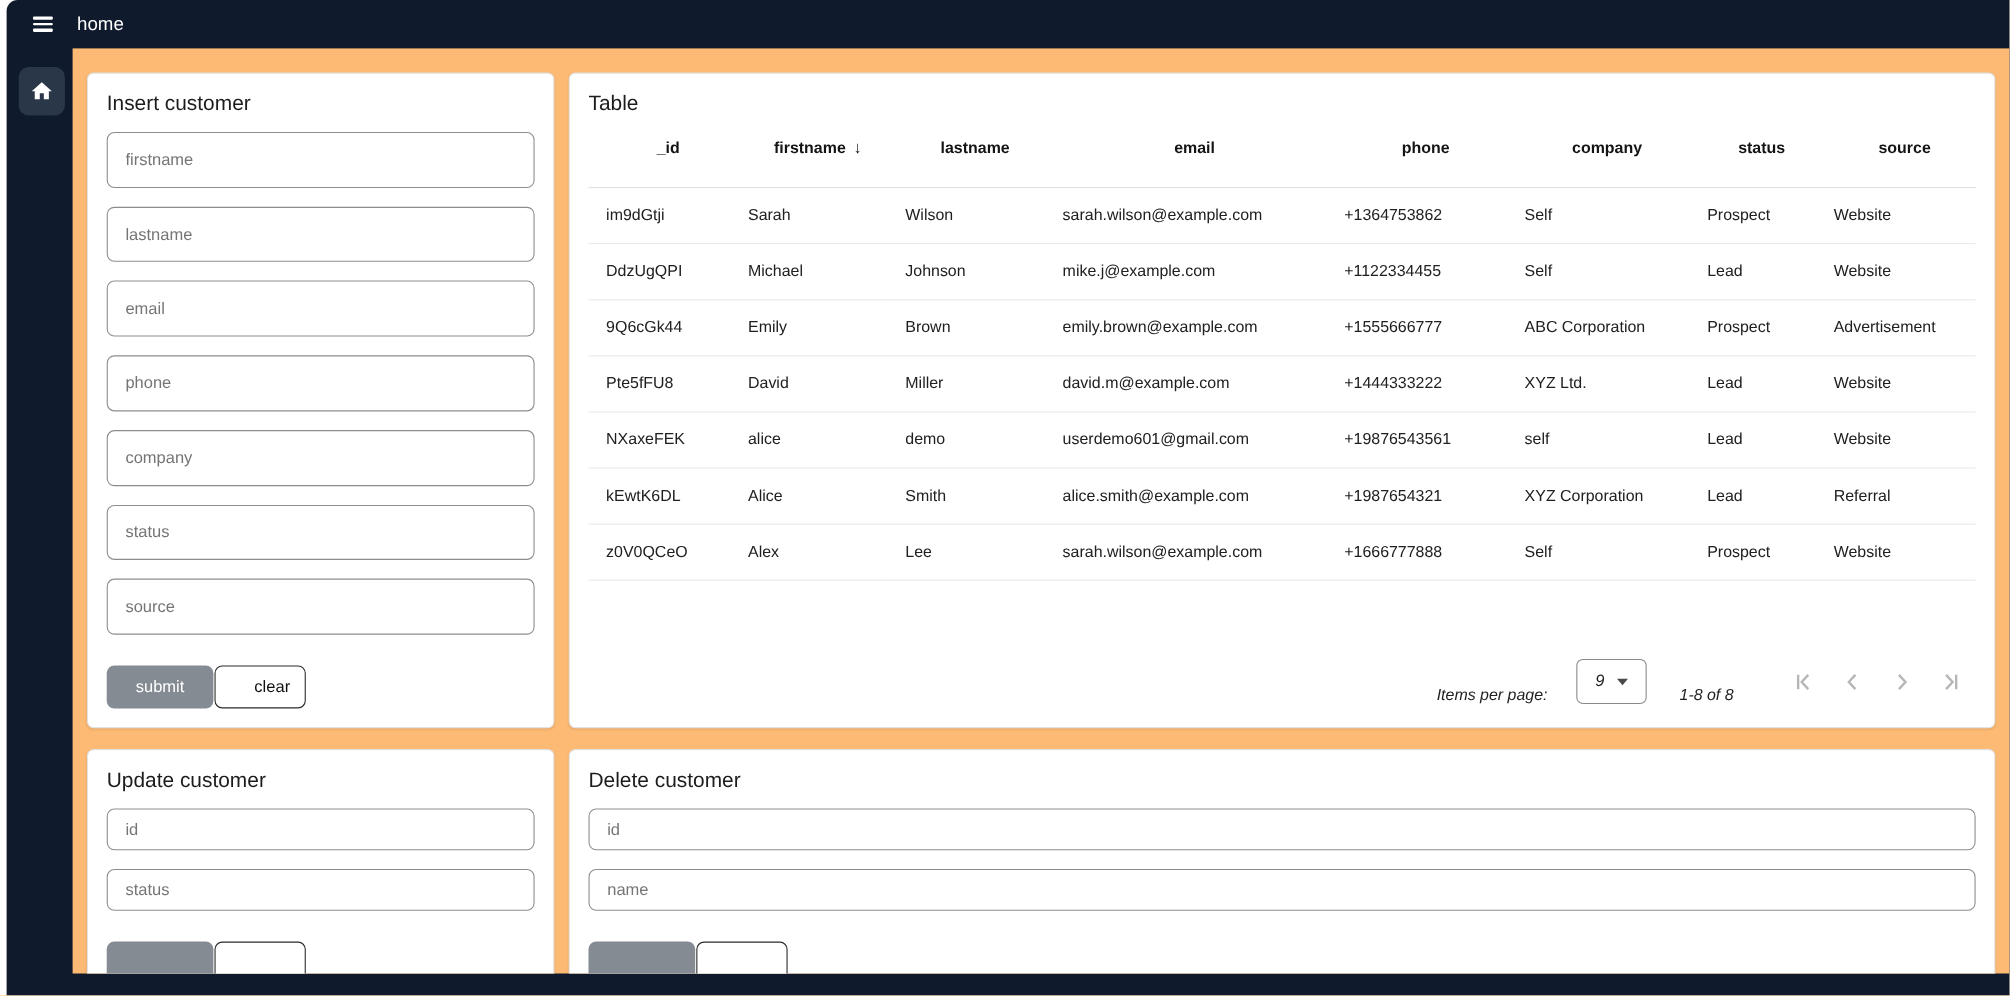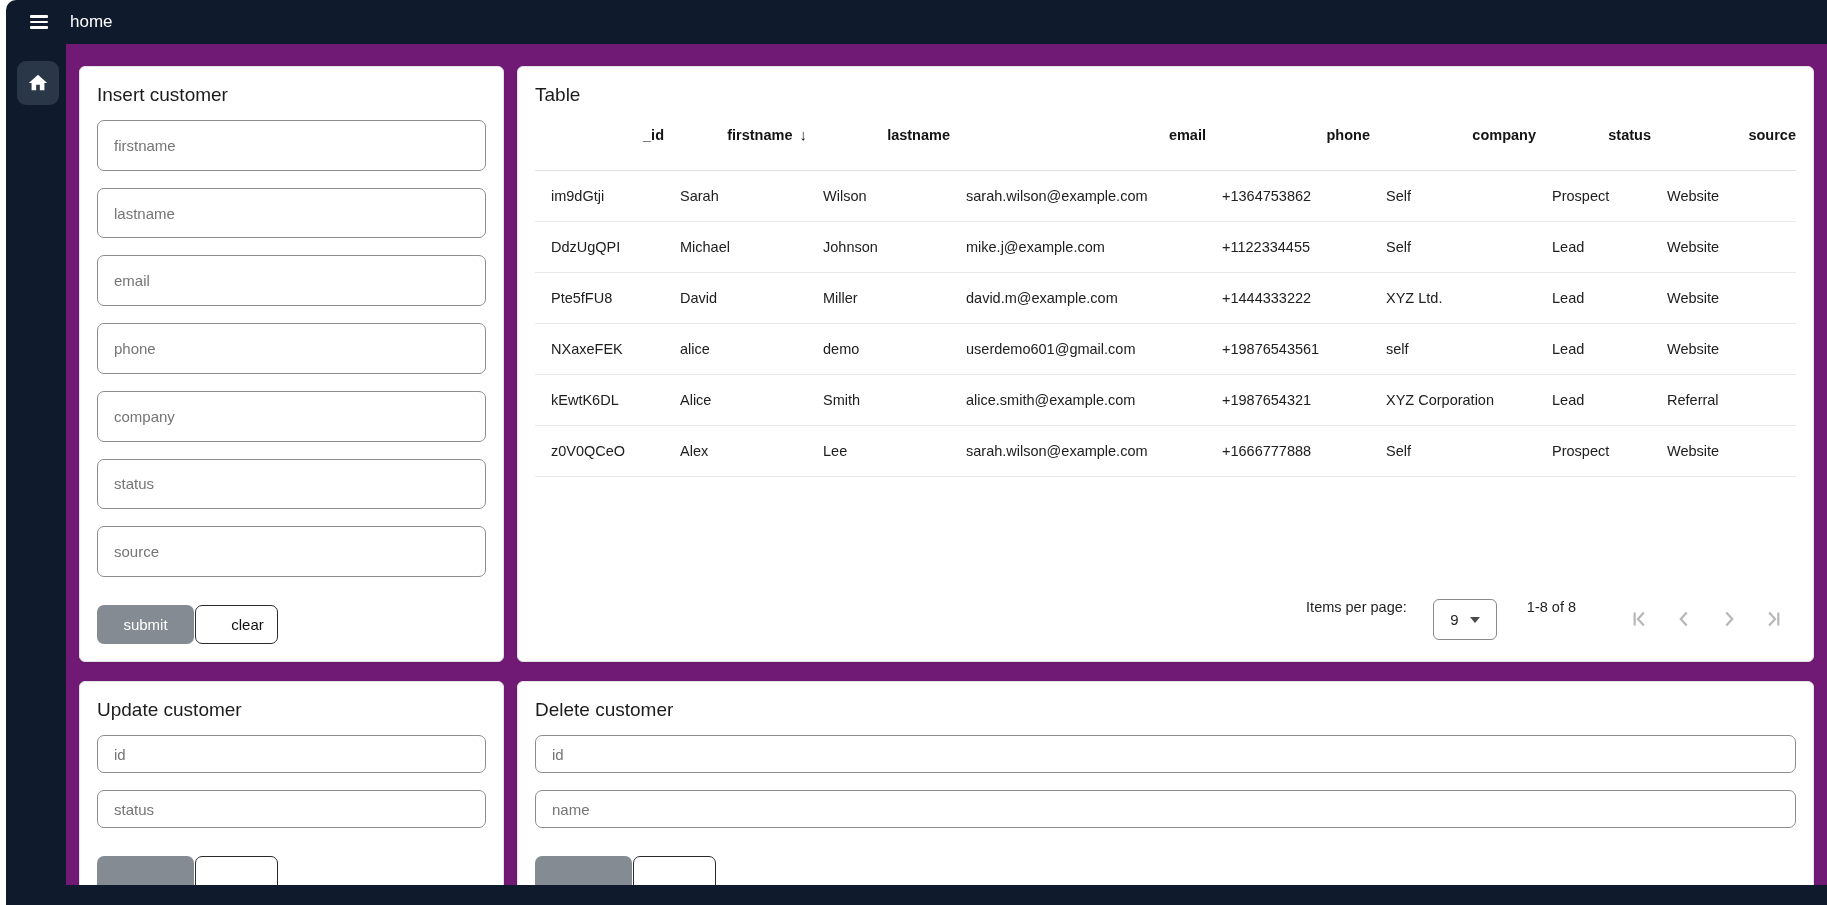--- a/index.html
+++ b/index.html
@@ -36,21 +36,21 @@
   .body-row { flex: 1; display: flex; min-height: 0; }
   .sidebar { width: 60px; flex: none; position: relative; }
   .home-btn {
     position: absolute; left: 11px; top: 17px;
     width: 42px; height: 44px;
     background: #2a3749; border: none; border-radius: 9px;
     display: flex; align-items: center; justify-content: center;
     cursor: pointer;
   }
   .content {
-    flex: 1; background: #701a75;
+    flex: 1; background: #fdba74;
     margin-bottom: 20px;
     padding: 22px 13px 0 13px;
     overflow: hidden;
     display: grid;
     grid-template-columns: 425px 1fr;
     grid-template-rows: 596px auto;
     gap: 19px 13px;
     align-items: stretch;
   }
 
@@ -85,39 +85,39 @@
     min-width: 83px; height: 39px;
     background: #fff; color: #111;
     border: 1.6px solid #2b2b2b; border-radius: 7px;
     font-size: 15px; cursor: pointer; font-family: inherit; padding-left: 28px;
   }
 
   
   .table-card h2 { margin-bottom: 2px; }
   table { width: 100%; border-collapse: collapse; table-layout: fixed; }
   th {
-    text-align: right; font-size: 14.5px; font-weight: 700; color: #141414;
+    text-align: center; font-size: 14.5px; font-weight: 700; color: #141414;
     padding: 18px 0 27px 16px;
     border-bottom: 1px solid #e0e0e0;
     cursor: pointer; white-space: nowrap;
   }
   td {
     font-size: 14.5px; color: #202020;
     height: 51px; padding: 0 0 0 16px;
     border-bottom: 1px solid #e9e9e9;
     white-space: nowrap; overflow: hidden;
   }
   .sort-arrow { margin-left: 7px; font-size: 15px; }
 
   
   .paginator {
     margin-top: auto;
-    display: flex; align-items: flex-start; justify-content: flex-end;
+    display: flex; align-items: flex-end; justify-content: flex-end;
     padding: 12px 2px 4px 0;
-    font-size: 14.5px; color: #1f1f1f;
+    font-size: 14.5px; color: #1f1f1f; font-style: italic;
   }
   .pp-label { margin-right: 26px; }
   .pp-select {
     width: 64px; height: 41px;
     border: 1px solid #8a8a8a; border-radius: 6px;
     display: flex; align-items: center; justify-content: center; gap: 11px;
     cursor: pointer; font-size: 15px; color: #1f1f1f;
     margin-right: 30px;
   }
   .caret {
@@ -216,20 +216,30 @@
             </tr>
             <tr>
               <td>DdzUgQPI</td>
                 <td>Michael</td>
                 <td>Johnson</td>
                 <td>mike.j@example.com</td>
                 <td>+1122334455</td>
                 <td>Self</td>
                 <td>Lead</td>
                 <td>Website</td>
+            </tr>
+            <tr>
+              <td>9Q6cGk44</td>
+                <td>Emily</td>
+                <td>Brown</td>
+                <td>emily.brown@example.com</td>
+                <td>+1555666777</td>
+                <td>ABC Corporation</td>
+                <td>Prospect</td>
+                <td>Advertisement</td>
             </tr>
             <tr>
               <td>Pte5fFU8</td>
                 <td>David</td>
                 <td>Miller</td>
                 <td>david.m@example.com</td>
                 <td>+1444333222</td>
                 <td>XYZ Ltd.</td>
                 <td>Lead</td>
                 <td>Website</td>

